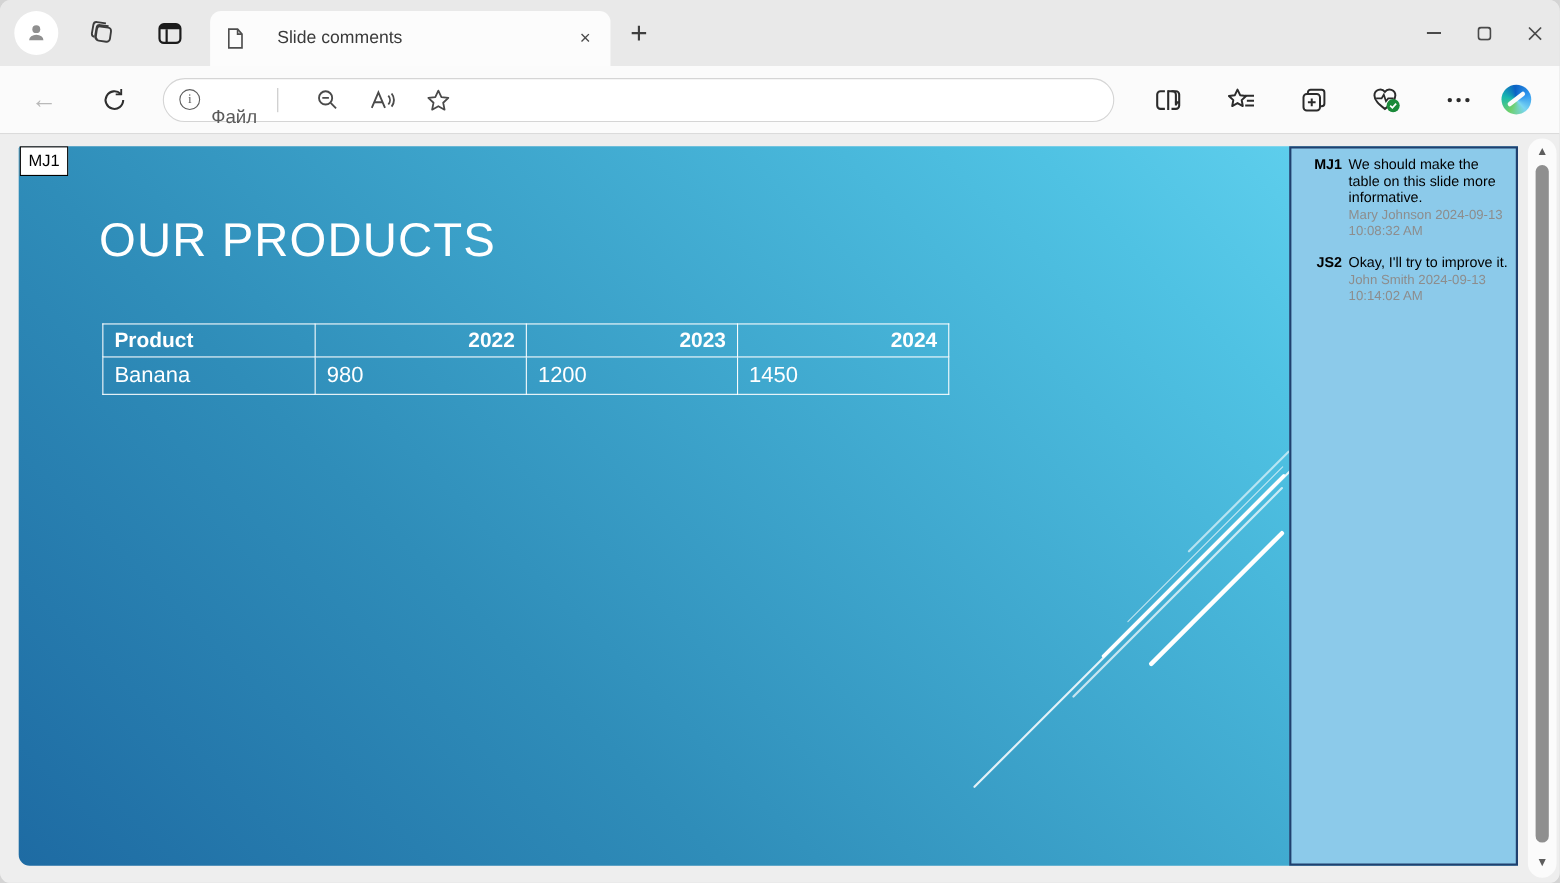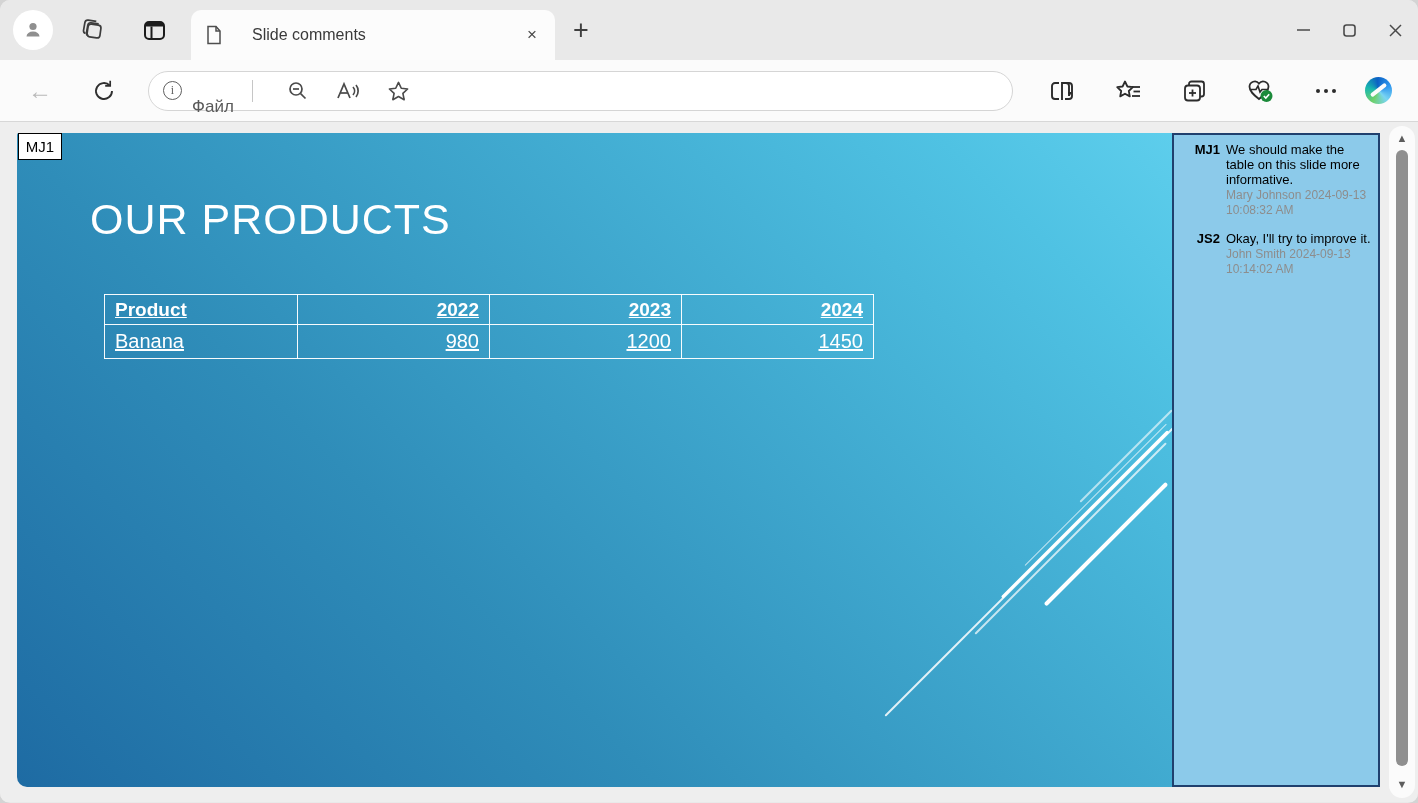--- a/index.html
+++ b/index.html
@@ -42,25 +42,25 @@
   .copilot::after { content:""; position:absolute; left:4px; top:11px; width:19px; height:4px;
                     background:#fbfbfb; border-radius:3px; transform:rotate(-38deg); }
 
   
   .viewport { position:relative; height:680px; background:#eeeeee; }
   .slide { position:absolute; left:17px; top:11px; width:1363px; height:654px;
            border-radius:2px 2px 4px 10px; overflow:hidden;
            background:linear-gradient(225deg, #6ad8f4 0%, #4fc2e3 22%, #2f8db9 68%, #1e6ba3 100%); }
   .slide-title { position:absolute; left:73px; top:62px; font-size:43px; letter-spacing:1px;
                  color:#fff; font-weight:400; white-space:nowrap; }
-  .slide-table { position:absolute; left:87px; top:161px; border-collapse:collapse; color:#fff;text-decoration:underline; }
+  .slide-table { position:absolute; left:76px; top:161px; border-collapse:collapse; color:#fff; }
   .slide-table th, .slide-table td { border:1.5px solid rgba(255,255,255,0.96); padding:0 10px; }
   .slide-table th { font-size:19px; font-weight:700; height:30px; text-align:right; }
   .slide-table th:first-child { text-align:left; }
-  .slide-table td { font-size:20px; font-weight:400; height:34px; text-align:right; }
+  .slide-table td { font-size:20px; font-weight:400; height:34px; text-align:left; }
   .slide-table td:first-child { text-align:left; }
   .col-product { width:193px; } .col-year { width:192px; }
   .deco { position:absolute; background:#fff; transform:rotate(-45deg); transform-origin:left center; border-radius:2px; }
 
   .marker { position:absolute; left:18px; top:11px; width:44px; height:27px; background:#fff;
             border:1px solid #000; color:#000; font-size:15px; display:flex; align-items:center;
             justify-content:center; z-index:6; }
 
   
   .comments-panel { position:absolute; left:1172px; top:11px; width:208px; height:654px;

